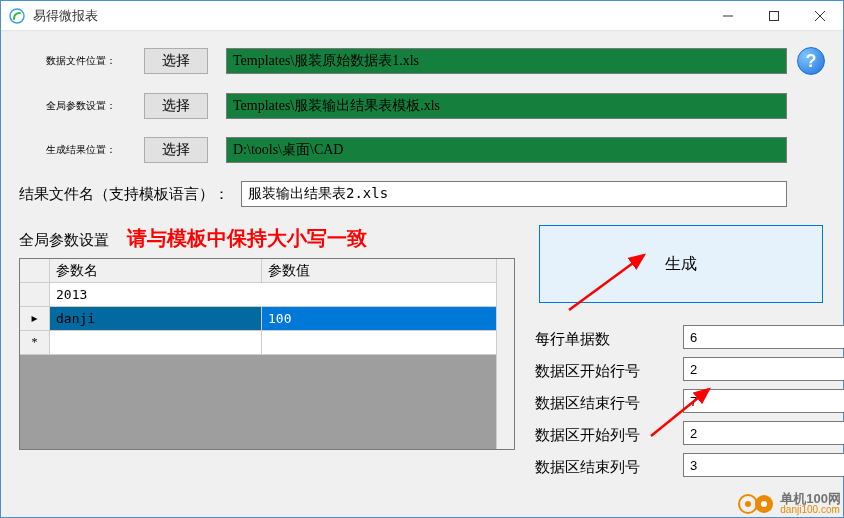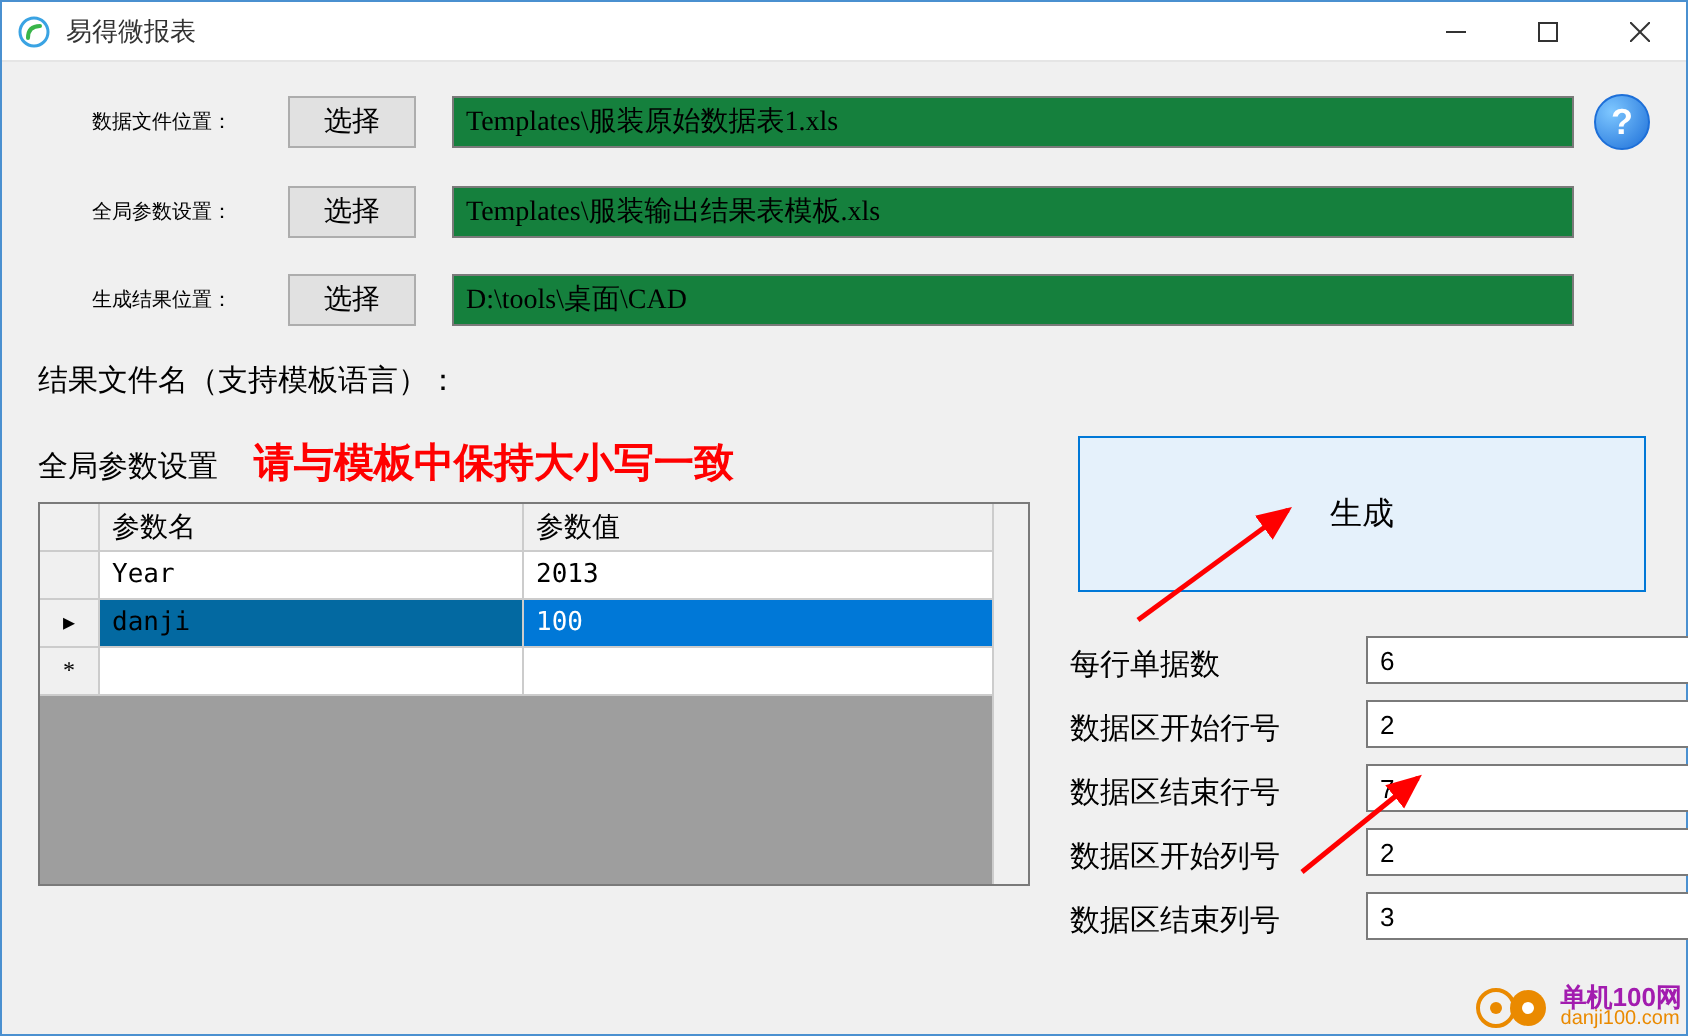--- a/index.html
+++ b/index.html
@@ -36,21 +36,21 @@
   .grid-blank { flex: 1; background: #9e9e9e; }
   .right-col { flex: 1; display: flex; flex-direction: column; }
   .gen-btn { height: 78px; border: 1px solid #0078d7; background: #e5f1fb; display: flex; align-items: center; justify-content: center; font-size: 16px; color: #000; cursor: pointer; margin-bottom: 22px; width: 284px; align-self: flex-start; margin-left: 4px; position: relative; }
   .param-line { display: flex; align-items: flex-end; margin-bottom: 8px; }
   .param-line .plabel { width: 148px; font-size: 15px; color: #000; }
   .spinner { display: flex; flex: 1; max-width: 132px; }
   .spinner input { flex: 1; height: 24px; border: 1px solid #7a7a7a; border-right: none; padding: 0 6px; font-size: 13px; }
   .watermark { position: absolute; right: 2px; bottom: 2px; display: flex; align-items: center; gap: 6px; }
   .wm-logo { display: flex; }
   .wm-text { display: flex; flex-direction: column; line-height: 1; }
-  .wm-text .t1 { color: #a21caf; font-size: 13px; font-weight: bold; }
+  .wm-text .t1 { color: #737373; font-size: 13px; font-weight: bold; }
   .wm-text .t2 { color: #ea8a00; font-size: 10px; }
   .arrow { position: absolute; pointer-events: none; }
 </style>
 </head>
 <body>
 
 <div class="window">
 
   <div class="titlebar">
     <span class="icon">
@@ -96,40 +96,40 @@
 
     <div class="row">
       <span class="label">生成结果位置：</span>
       <button class="select-btn">选择</button>
       <input class="path-input" value="D:\tools\桌面\CAD" style="">
       <div style="width:38px"></div>
     </div>
 
     <div class="row">
       <span class="result-name-label">结果文件名（支持模板语言）：</span>
+      <input class="result-name-input" value="服装输出结果表2.xls" style="">
       <div style="width:38px"></div>
     </div>
 
     <div class="lower">
 
       <div class="left-col">
         <div class="params-header">
           <span class="lbl">全局参数设置</span>
           <span class="warn">请与模板中保持大小写一致</span>
         </div>
         <div class="grid-wrapper">
           <div class="grid-inner">
             <div class="grid-row grid-head">
               <div class="row-header"></div>
               <div class="col1">参数名</div>
               <div class="col2">参数值</div>
             </div>
             <div class="grid-row">
               <div class="row-header"></div>
-              <div class="col1">Year</div>
               <div class="col2">2013</div>
             </div>
             <div class="grid-row selected">
               <div class="row-header">▸</div>
               <div class="col1">danji</div>
               <div class="col2">100</div>
             </div>
             <div class="grid-row">
               <div class="row-header">*</div>
               <div class="col1"></div>

